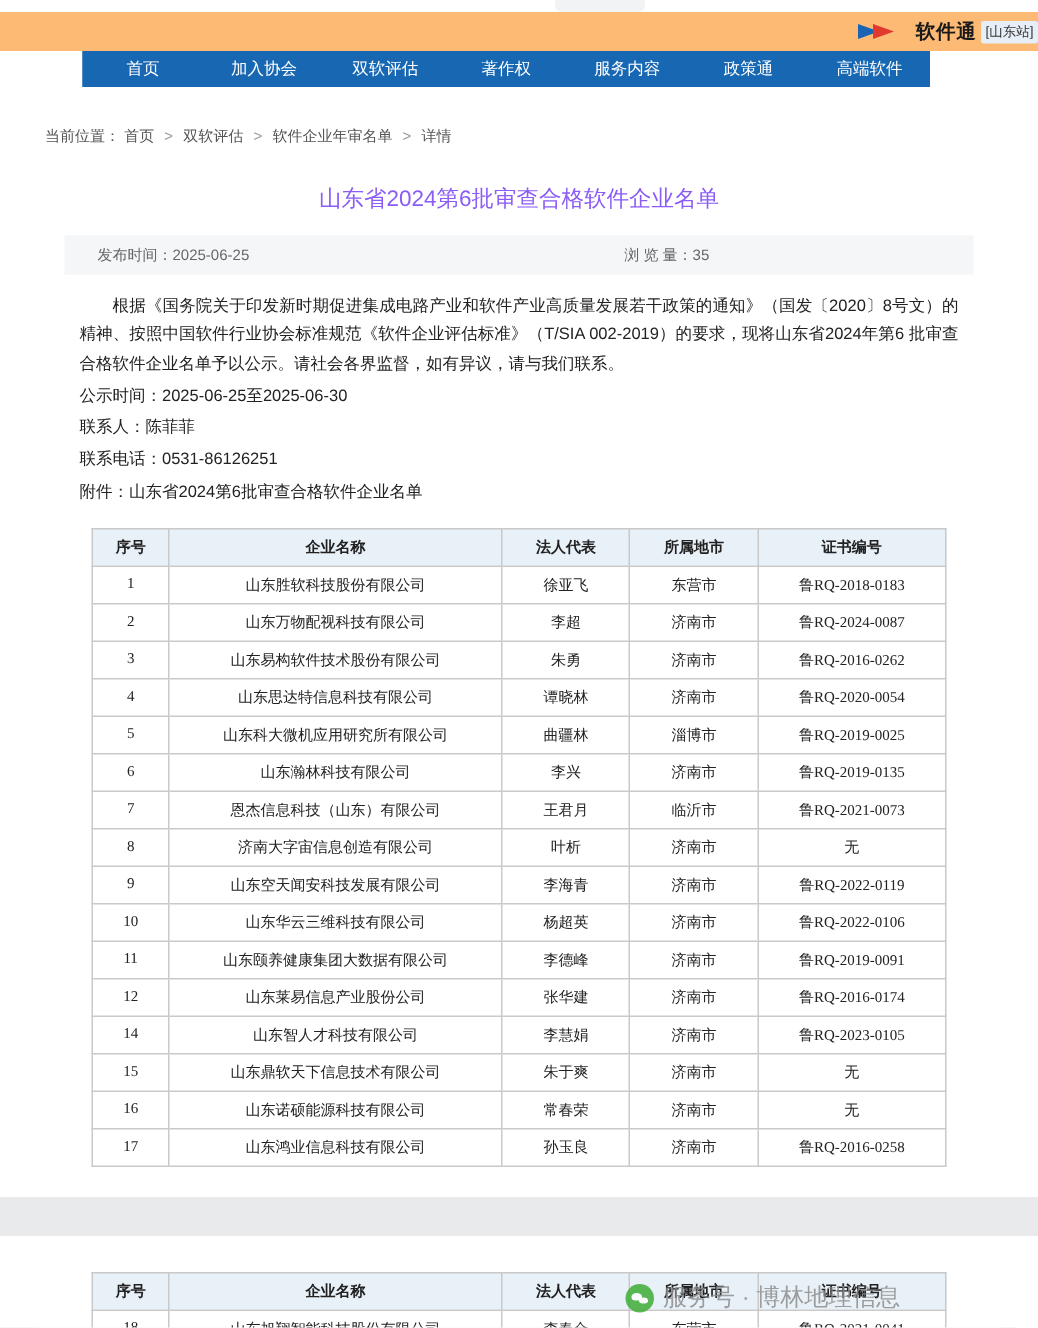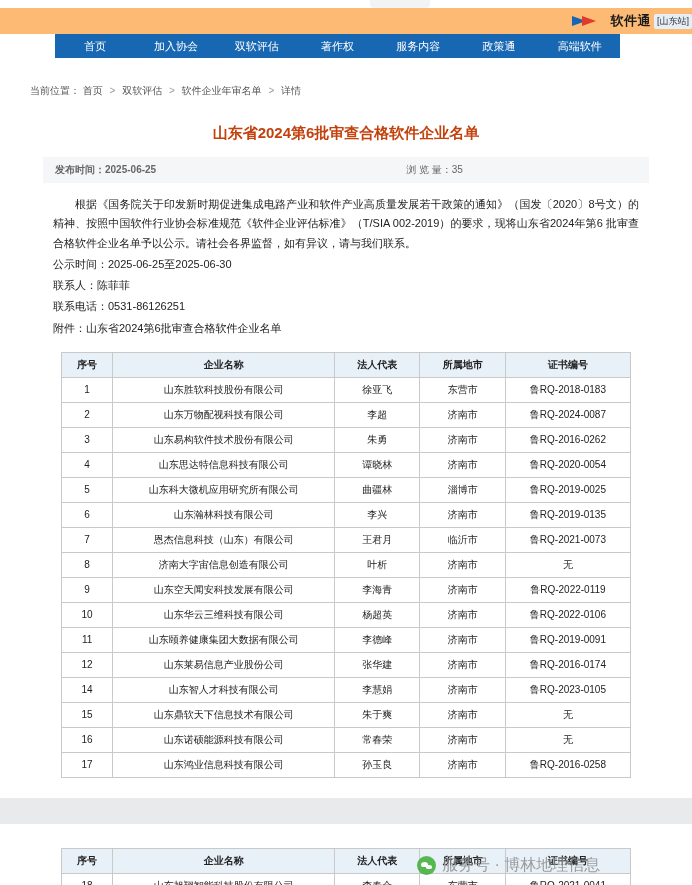--- a/index.html
+++ b/index.html
@@ -110,47 +110,47 @@
   .breadcrumb .sep { margin: 0 4px; color: #999; }
   
   .card {
     background: #ffffff;
     margin: 0 25px;
     padding: 12px 0 20px 0;
   }
   .doc-title {
     text-align: center;
     font-size: 15px;
-    font-weight: bold;
-    color: #c2410c;
+    font-weight: normal;
+    color: #8b5cf6;
     padding: 6px 40px 14px 40px;
     line-height: 1.4;
   }
   .meta-bar {
     background: #f4f6f8;
     margin: 0 18px;
     height: 26px;
     display: flex;
     align-items: center;
     font-size: 10px;
     color: #666;
   }
-  .meta-bar .pub { margin-left: 12px; font-weight: bold; }
+  .meta-bar .pub { margin-left: 22px; }
   .meta-bar .views { margin-left: 250px; }
   .body-text {
     font-size: 11px;
     color: #222;
     line-height: 1.75;
     padding: 12px 28px 0 28px;
     text-align: justify;
   }
   .body-text p { margin: 0 0 2px 0; }
   .body-text .indent { text-indent: 22px; }
   
-  .tbl-wrap { padding: 12px 36px 0 36px; }
+  .tbl-wrap { padding: 12px 36px 0 36px; font-family: Liberation Serif, serif; }
   table.list {
     border-collapse: collapse;
     width: 100%;
     font-size: 10px;
     color: #222;
   }
   table.list th, table.list td {
     border: 1px solid #c9c9c9;
     text-align: center;
     padding: 5px 2px;

